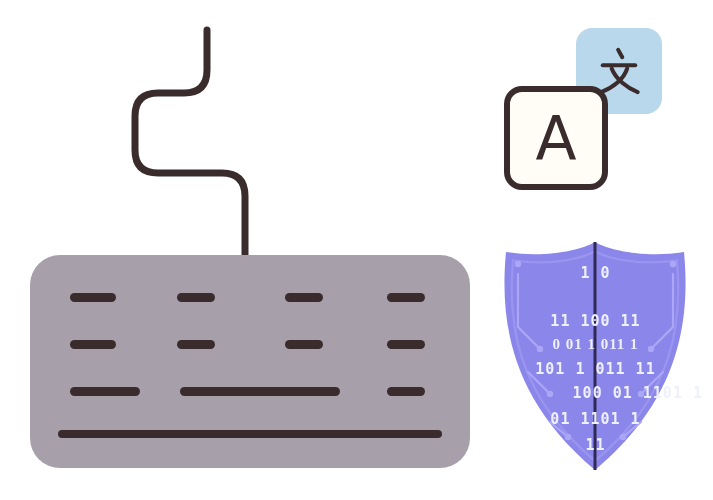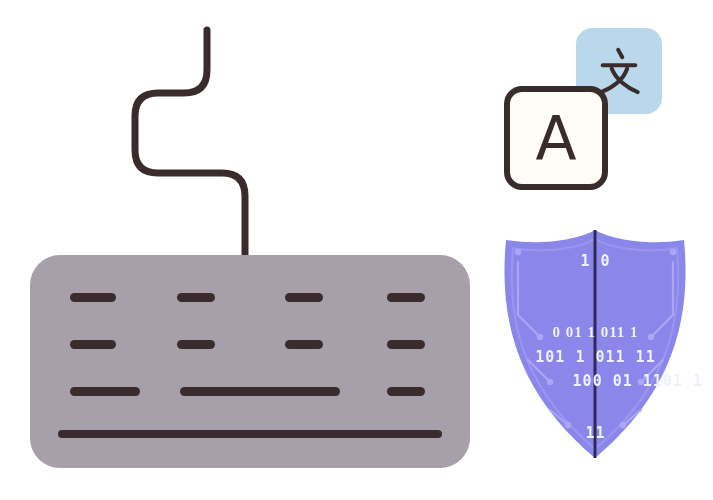--- a/index.html
+++ b/index.html
@@ -57,21 +57,21 @@
   .latin-letter {
     font-size: 60px;
     line-height: 1;
     color: #3a2c2c;
     font-family: "DejaVu Sans", sans-serif;
   }
 
   
   .shield-wrap {
     position: absolute;
-    left: 488px; top: 220px;
+    left: 488px; top: 232px;
     width: 215px; height: 246px;
   }
   .shield-wrap svg { position: absolute; left: 0; top: 0; }
   .binary-layer { position: absolute; left: 0; top: 0; width: 100%; height: 100%; }
   .binary-row {
     position: absolute;
     width: 100%;
     text-align: center;
     font-family: "DejaVu Sans Mono", monospace;
     font-weight: bold;
@@ -148,20 +148,22 @@
         <circle cx="135" cy="205" r="3.2"></circle>
         <circle cx="30" cy="32" r="3.2"></circle>
         <circle cx="185" cy="32" r="3.2"></circle>
       </g>
 
       <line x1="107" y1="10" x2="107" y2="238" stroke="#2e2a55" stroke-width="3"></line>
     </svg>
 
     <div class="binary-layer">
       <div class="binary-row" style="top:32px;">1 0</div>
+      <div class="binary-row" style="top:80px;">11 100 11</div>
       <div class="binary-row" style="top:104px;font-family:Liberation Serif, serif;">0 01 1 011 1</div>
       <div class="binary-row" style="top:128px;">101 1 011 11</div>
       <div class="binary-row" style="top:152px;text-align:right;">100 01 1101 1</div>
+      <div class="binary-row" style="top:178px;">01 1101 1</div>
       <div class="binary-row" style="top:204px;">11</div>
     </div>
   </div>
 
 </div>
 
 </body></html>

